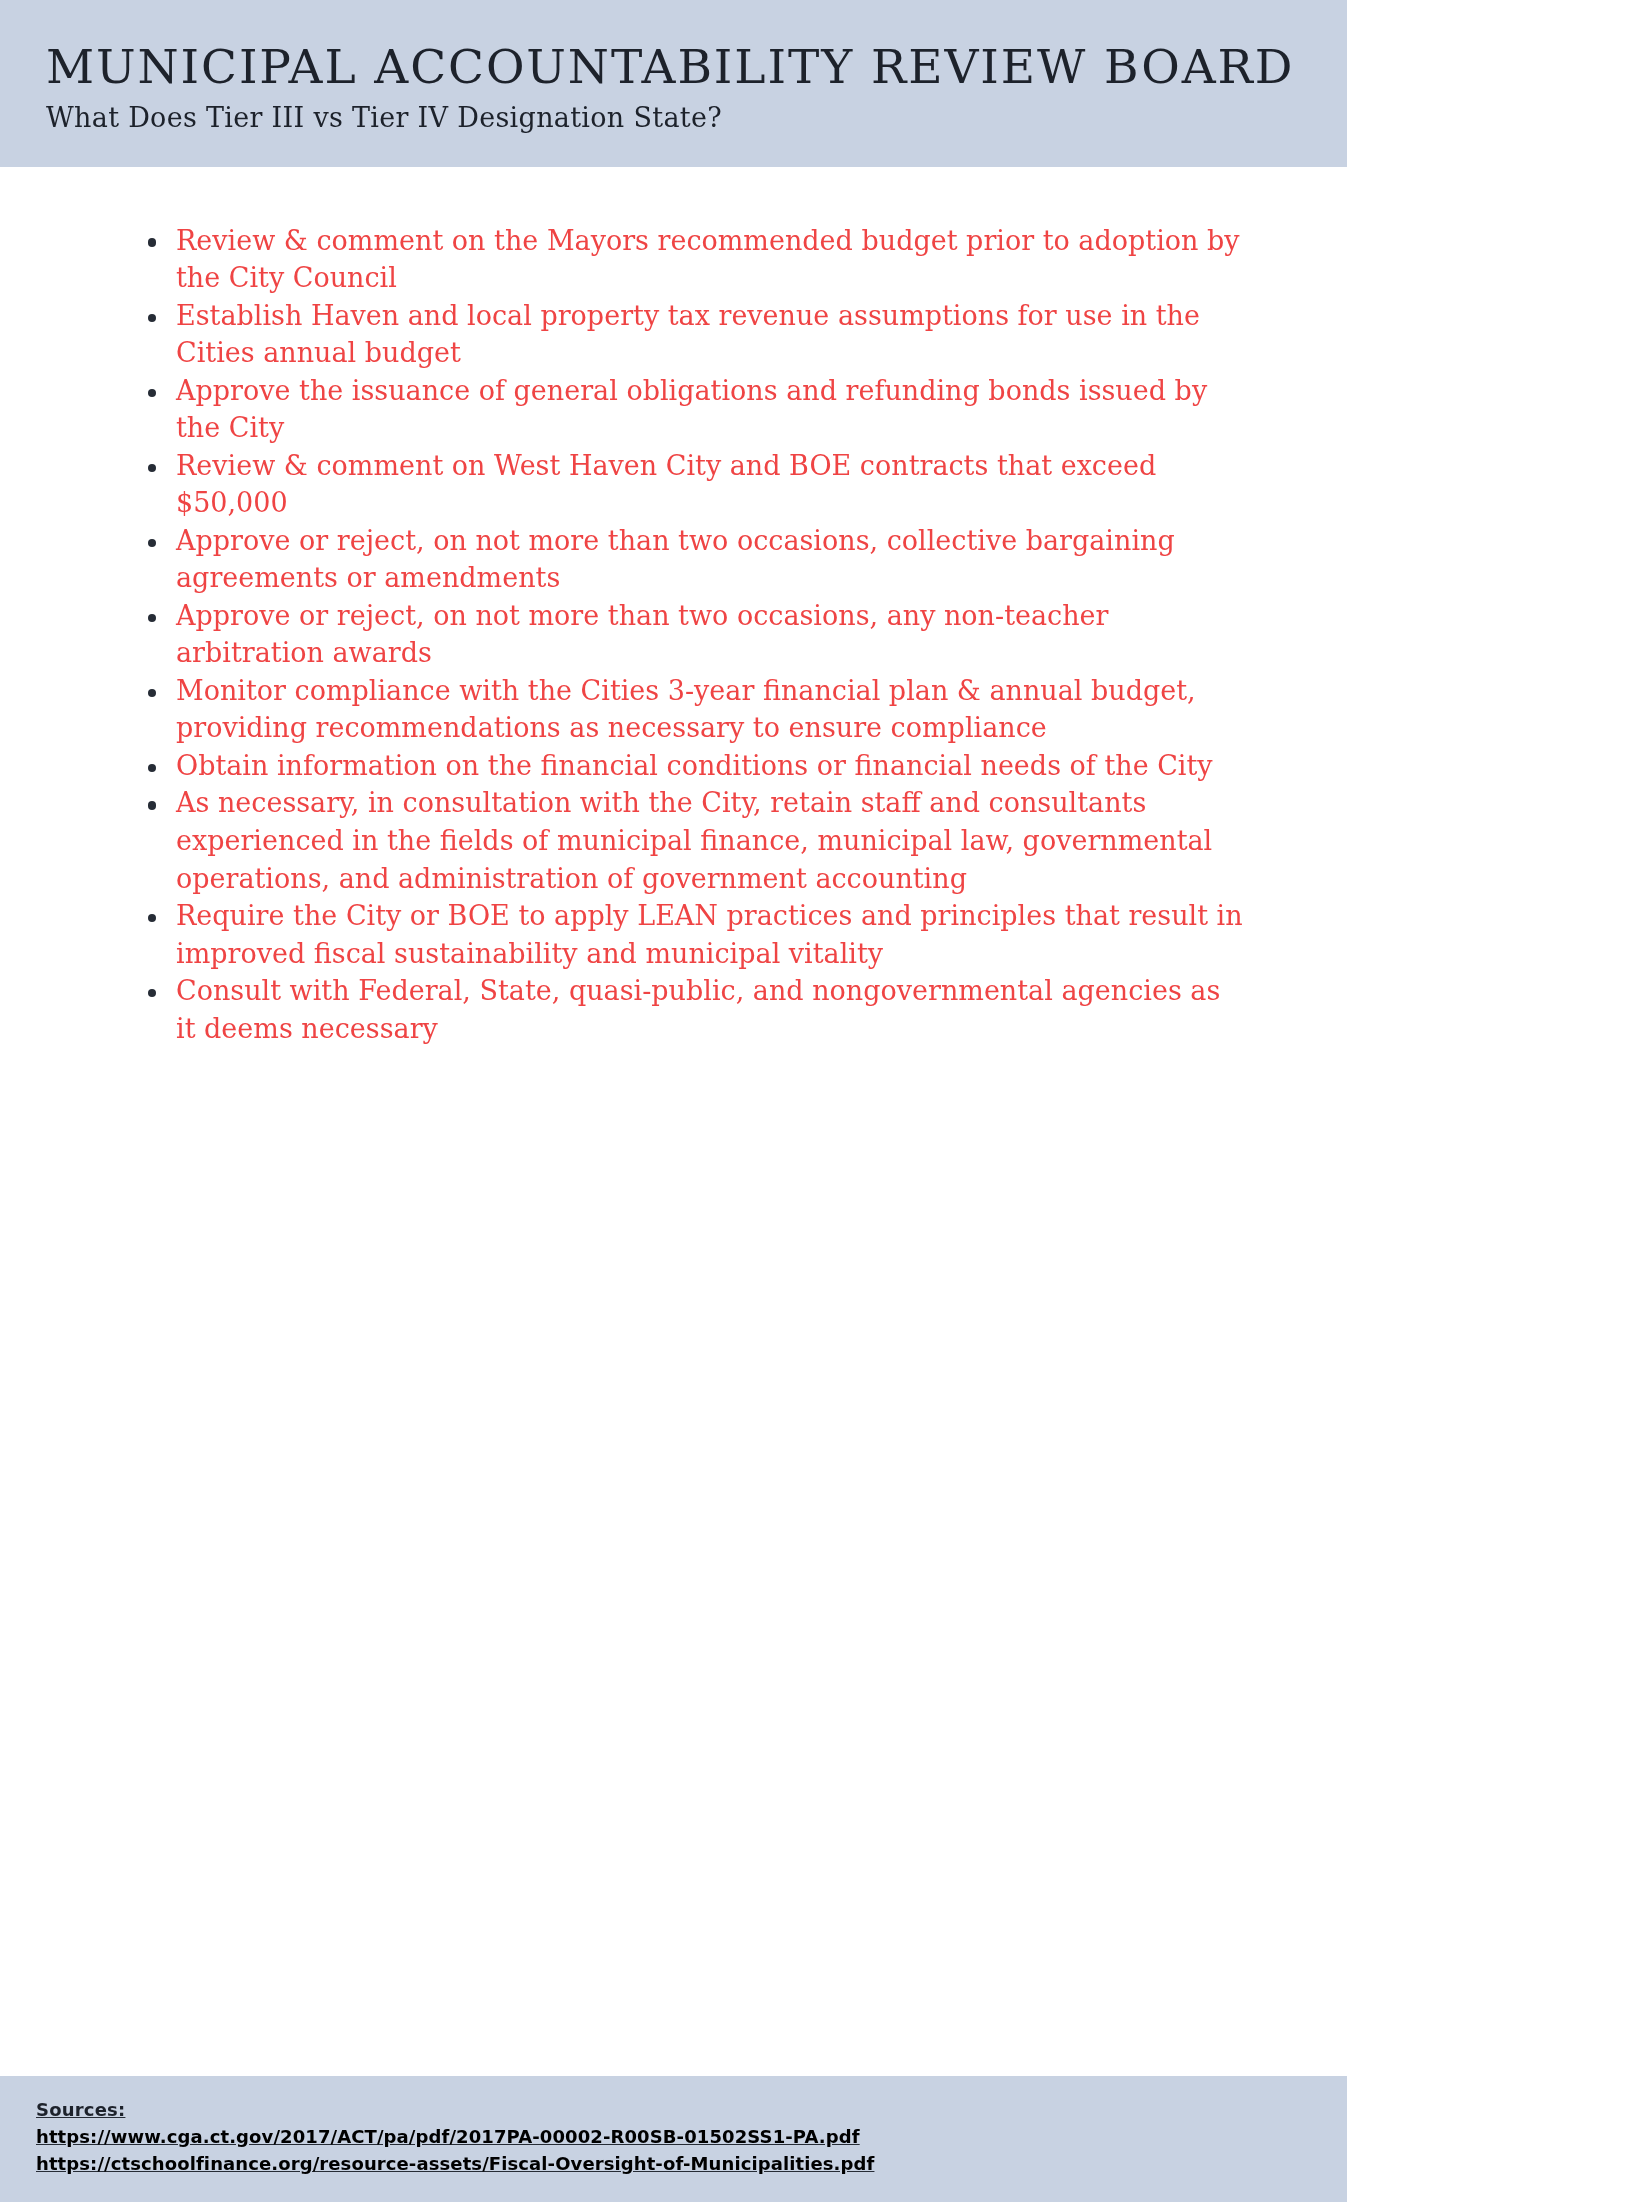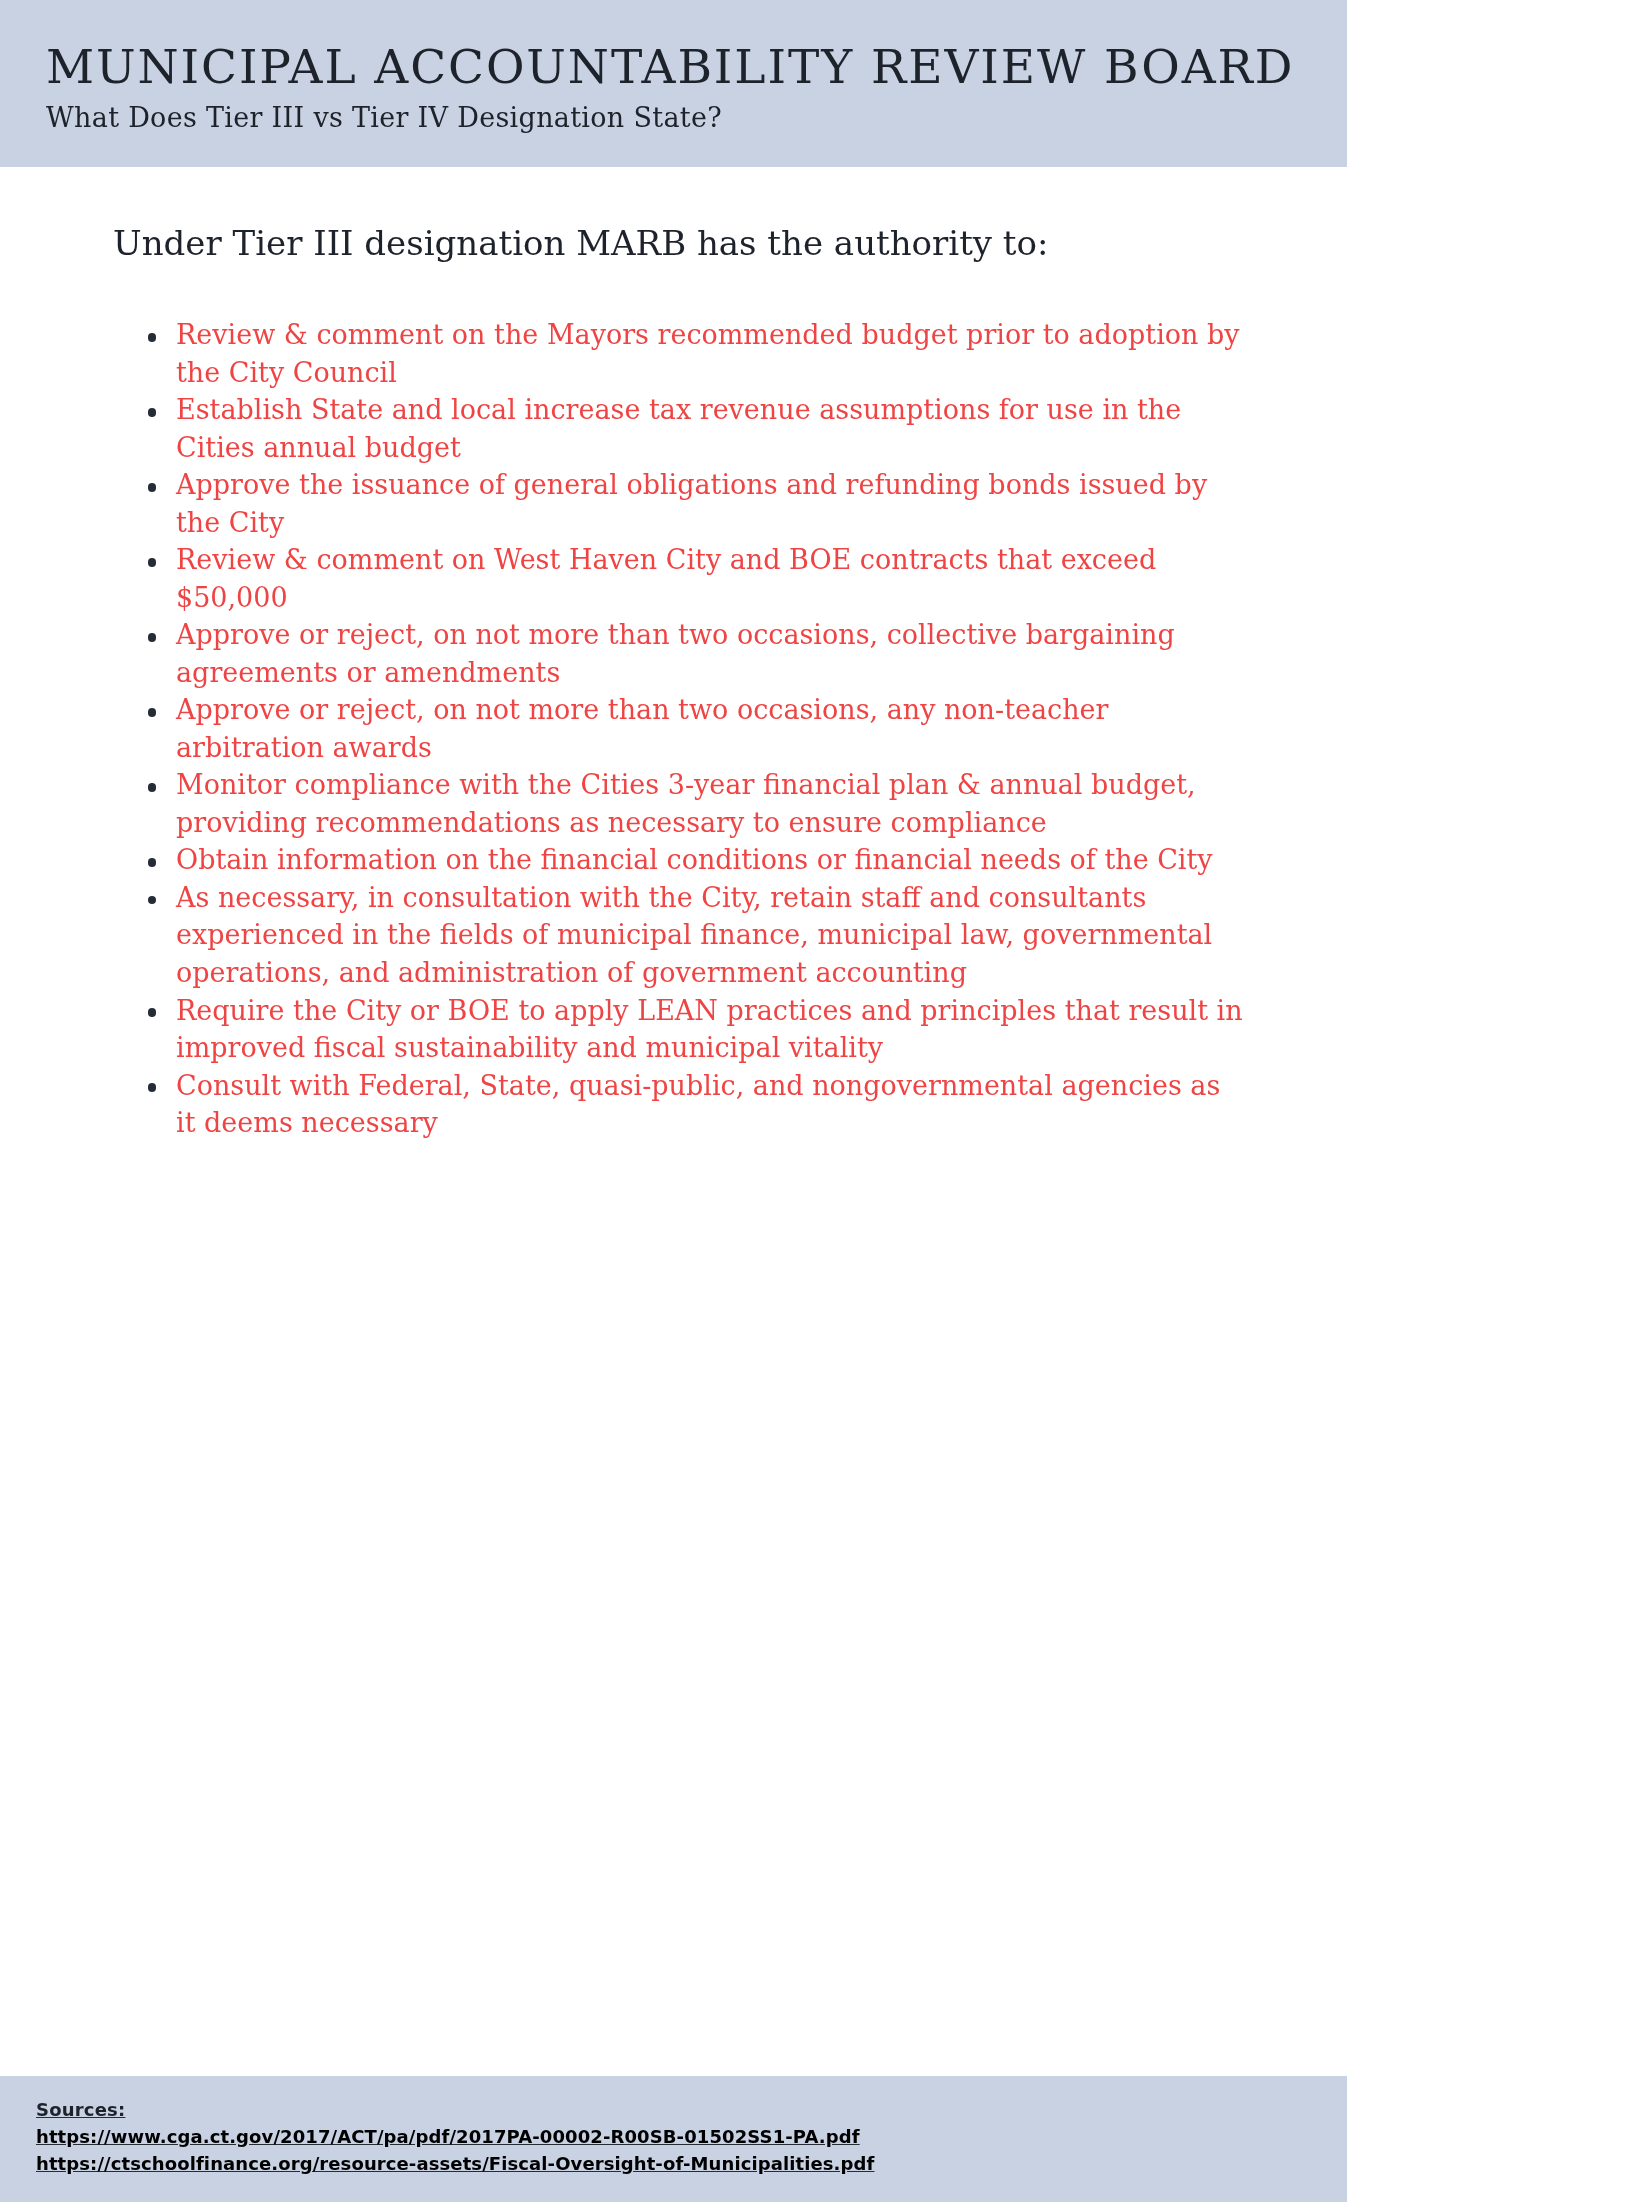--- a/index.html
+++ b/index.html
@@ -118,25 +118,24 @@
 <body>
 
 <div class="page">
 
   <div class="header">
     <div class="header-title">MUNICIPAL ACCOUNTABILITY REVIEW BOARD</div>
     <div class="header-subtitle">What Does Tier III vs Tier IV Designation State?</div>
   </div>
 
   <div class="content">
-    <div class="section-heading">Under Tier III designation MARB has the authority to:</div>
 
     <ul class="bullets">
       <li><span class="dot"></span><span>Review &amp; comment on the Mayors recommended budget prior to adoption by the City Council</span></li>
-      <li><span class="dot"></span><span>Establish State and local increase tax revenue assumptions for use in the Cities annual budget</span></li>
+      <li><span class="dot"></span><span>Establish Haven and local property tax revenue assumptions for use in the Cities annual budget</span></li>
       <li><span class="dot"></span><span>Approve the issuance of general obligations and refunding bonds issued by the City</span></li>
       <li><span class="dot"></span><span>Review &amp; comment on West Haven City and BOE contracts that exceed $50,000</span></li>
       <li><span class="dot"></span><span>Approve or reject, on not more than two occasions, collective bargaining agreements or amendments</span></li>
       <li><span class="dot"></span><span>Approve or reject, on not more than two occasions, any non-teacher arbitration awards</span></li>
       <li><span class="dot"></span><span>Monitor compliance with the Cities 3-year financial plan &amp; annual budget, providing recommendations as necessary to ensure compliance</span></li>
       <li><span class="dot"></span><span>Obtain information on the financial conditions or financial needs of the City</span></li>
       <li><span class="dot"></span><span>As necessary, in consultation with the City, retain staff and consultants experienced in the fields of municipal finance, municipal law, governmental operations, and administration of government accounting</span></li>
       <li><span class="dot"></span><span>Require the City or BOE to apply LEAN practices and principles that result in improved fiscal sustainability and municipal vitality</span></li>
       <li><span class="dot"></span><span>Consult with Federal, State, quasi-public, and nongovernmental agencies as it deems necessary</span></li>
     </ul>

